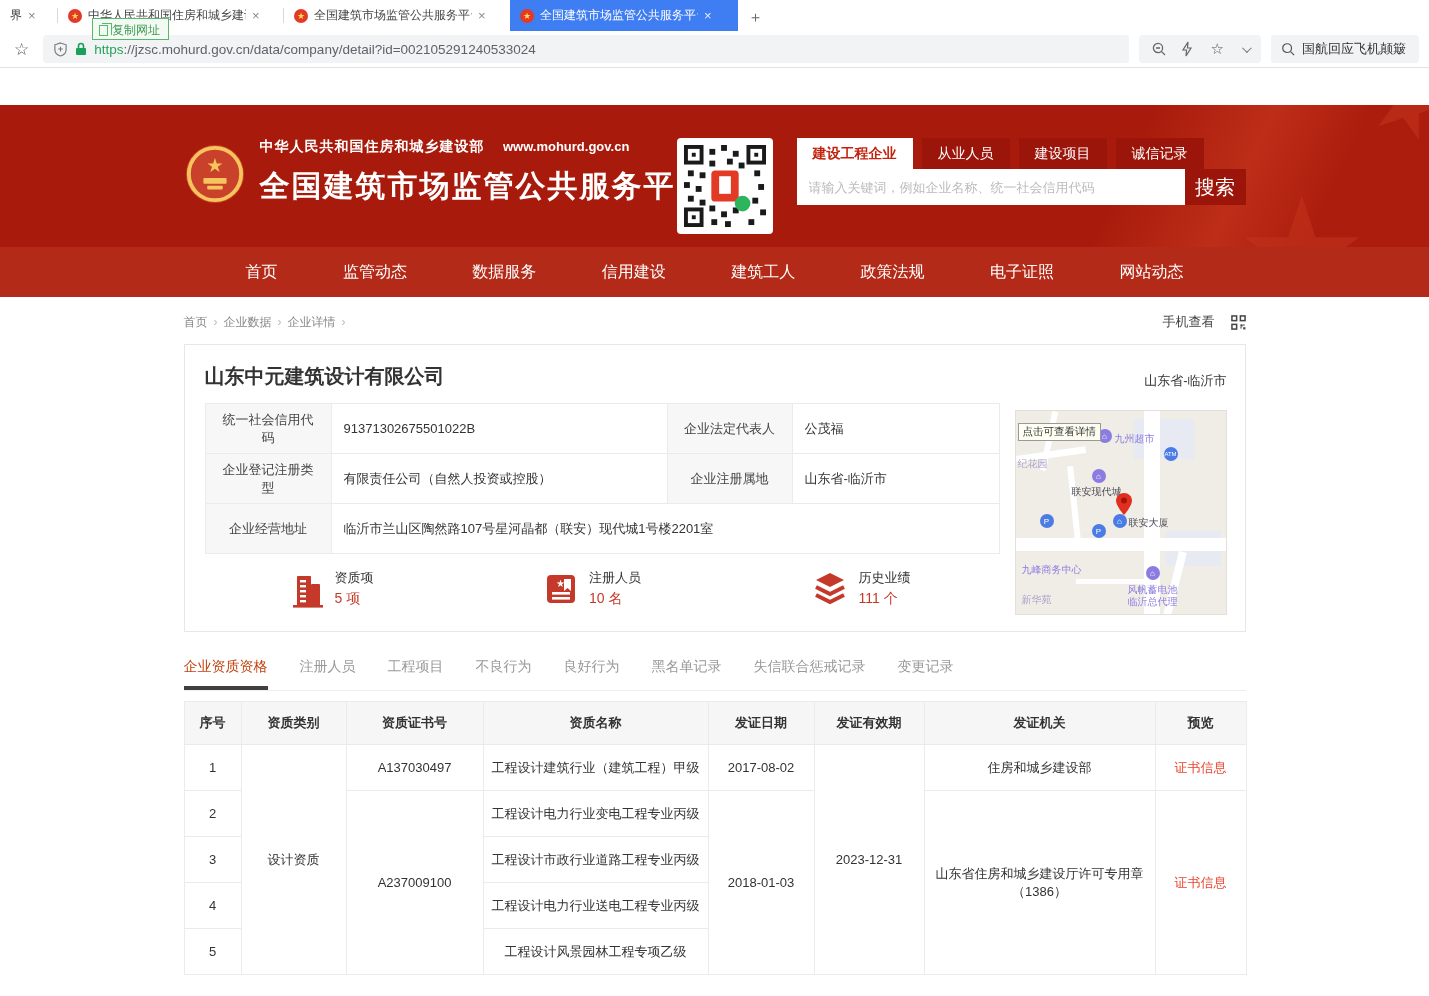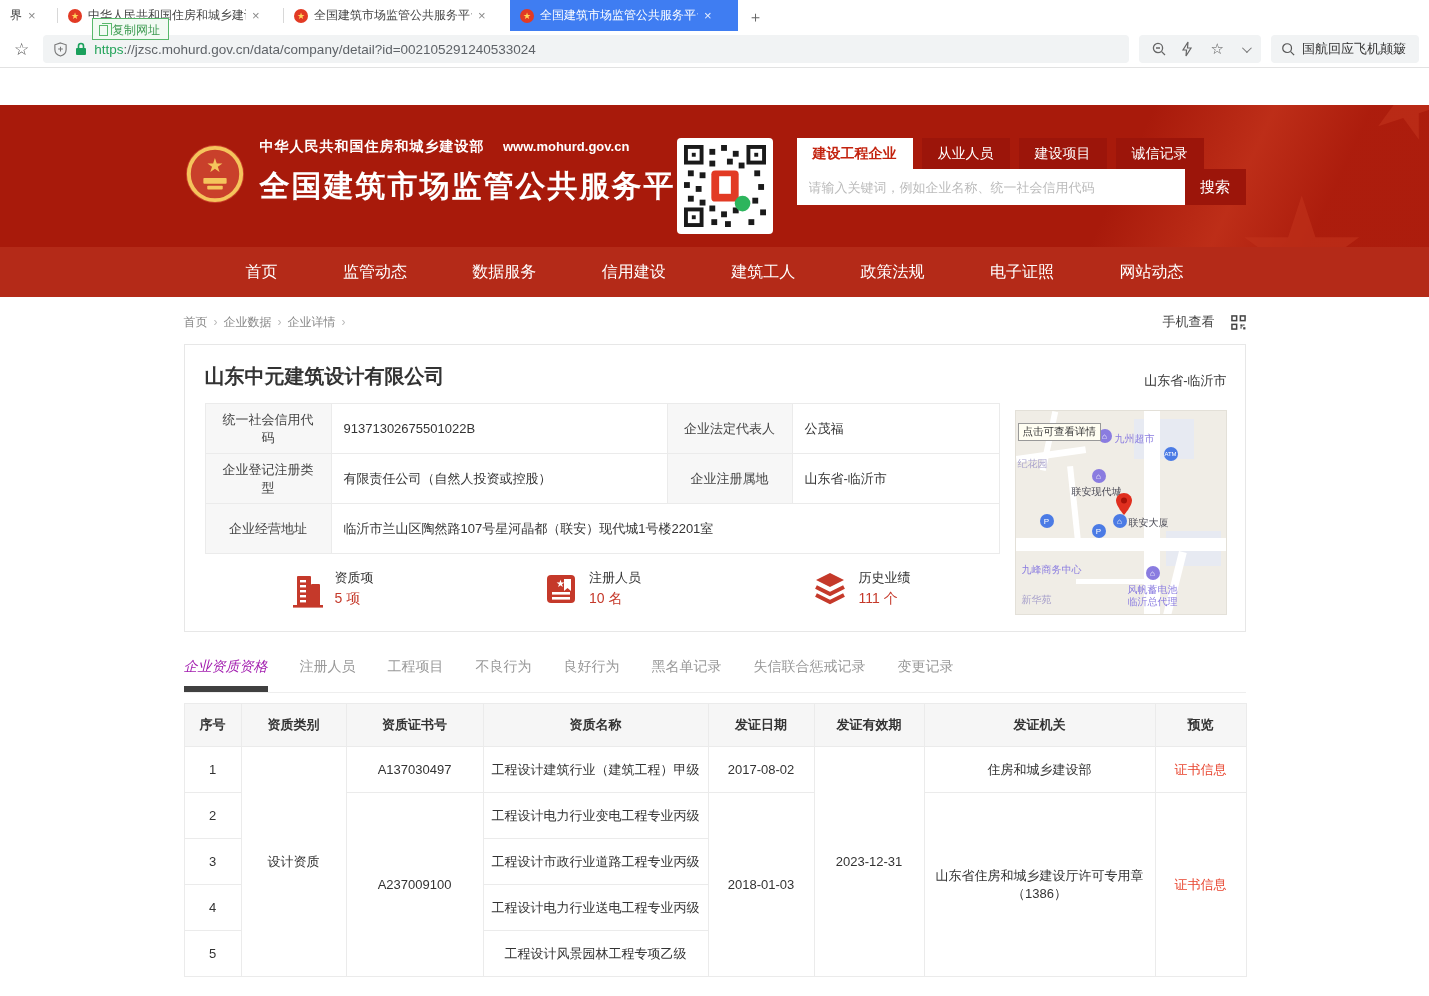--- a/index.html
+++ b/index.html
@@ -55,21 +55,21 @@
   .qrbox { position:absolute; left:493px; top:33px; width:96px; height:96px; background:#fff;
            border-radius:4px; display:flex; align-items:center; justify-content:center; }
   .searchblock { position:absolute; left:613px; top:33px; width:449px; }
   .stabs { display:flex; gap:9px; }
   .stab { height:31px; padding:0 16px; display:flex; align-items:center; font-size:14px;
           background:#9c150a; color:#fff; cursor:pointer; }
   .stab.on { background:#fff; color:#c3230f; font-weight:bold; }
   .srow { display:flex; height:36px; }
   .sinput { flex:1; border:none; outline:none; background:#fff; padding:0 12px; font-size:13px; color:#333; }
   .sinput::placeholder { color:#bbb; }
-  .sbtn { width:61px; background:#9c150a; color:#fff; font-size:15px; border:none; cursor:pointer; }
+  .sbtn { width:61px; background:#9c150a; color:#fff; font-size:20px; border:none; cursor:pointer; }
 
   .nav { height:50px; background:#b42a18; }
   .navwrap { width:1062px; margin:0 auto; height:100%; display:flex; align-items:center;
              justify-content:space-between; padding:0 62px; }
   .navitem { color:#fff; font-size:16px; cursor:pointer; }
 
   
   .content { width:1062px; margin:0 auto; }
   .crumbrow { display:flex; justify-content:space-between; align-items:center; margin-top:16px; }
   .crumbs { display:flex; align-items:center; gap:6px; font-size:12px; color:#888; }
@@ -101,21 +101,21 @@
   .maplab.faint { color:#aaa3cc; }
   .mcirc { position:absolute; width:14px; height:14px; border-radius:50%; background:#8a7ce0; color:#fff;
            font-size:8px; display:flex; align-items:center; justify-content:center; }
   .mcirc.blue { background:#4b7be5; }
   .maphint { position:absolute; left:2px; top:12px; background:#fffef2; border:1px solid #999;
              font-size:10.5px; color:#333; padding:1px 4px; z-index:5; }
   .pin { position:absolute; width:16px; height:22px; z-index:4; }
 
   .dtabs { display:flex; gap:32px; margin-top:26px; border-bottom:1px solid #eee; }
   .dtab { font-size:14px; color:#999; padding-bottom:10px; cursor:pointer; }
-  .dtab.on { color:#a21caf; border-bottom:6px solid #404040;font-style:italic; }
+  .dtab.on { color:#c2410c; border-bottom:4px solid #404040; }
 
   table.qual { border-collapse:collapse; width:1062px; margin-top:10px; table-layout:fixed; }
   table.qual th { background:#f6f6f6; border:1px solid #ebebeb; font-size:13px; color:#333;
                   font-weight:bold; height:43px; }
   table.qual td { border:1px solid #ebebeb; font-size:13px; color:#333; text-align:center;
                   height:46px; padding:4px 8px; }
   .certlink { color:#e8442e; cursor:pointer; }
 </style>
 </head>
 <body>

